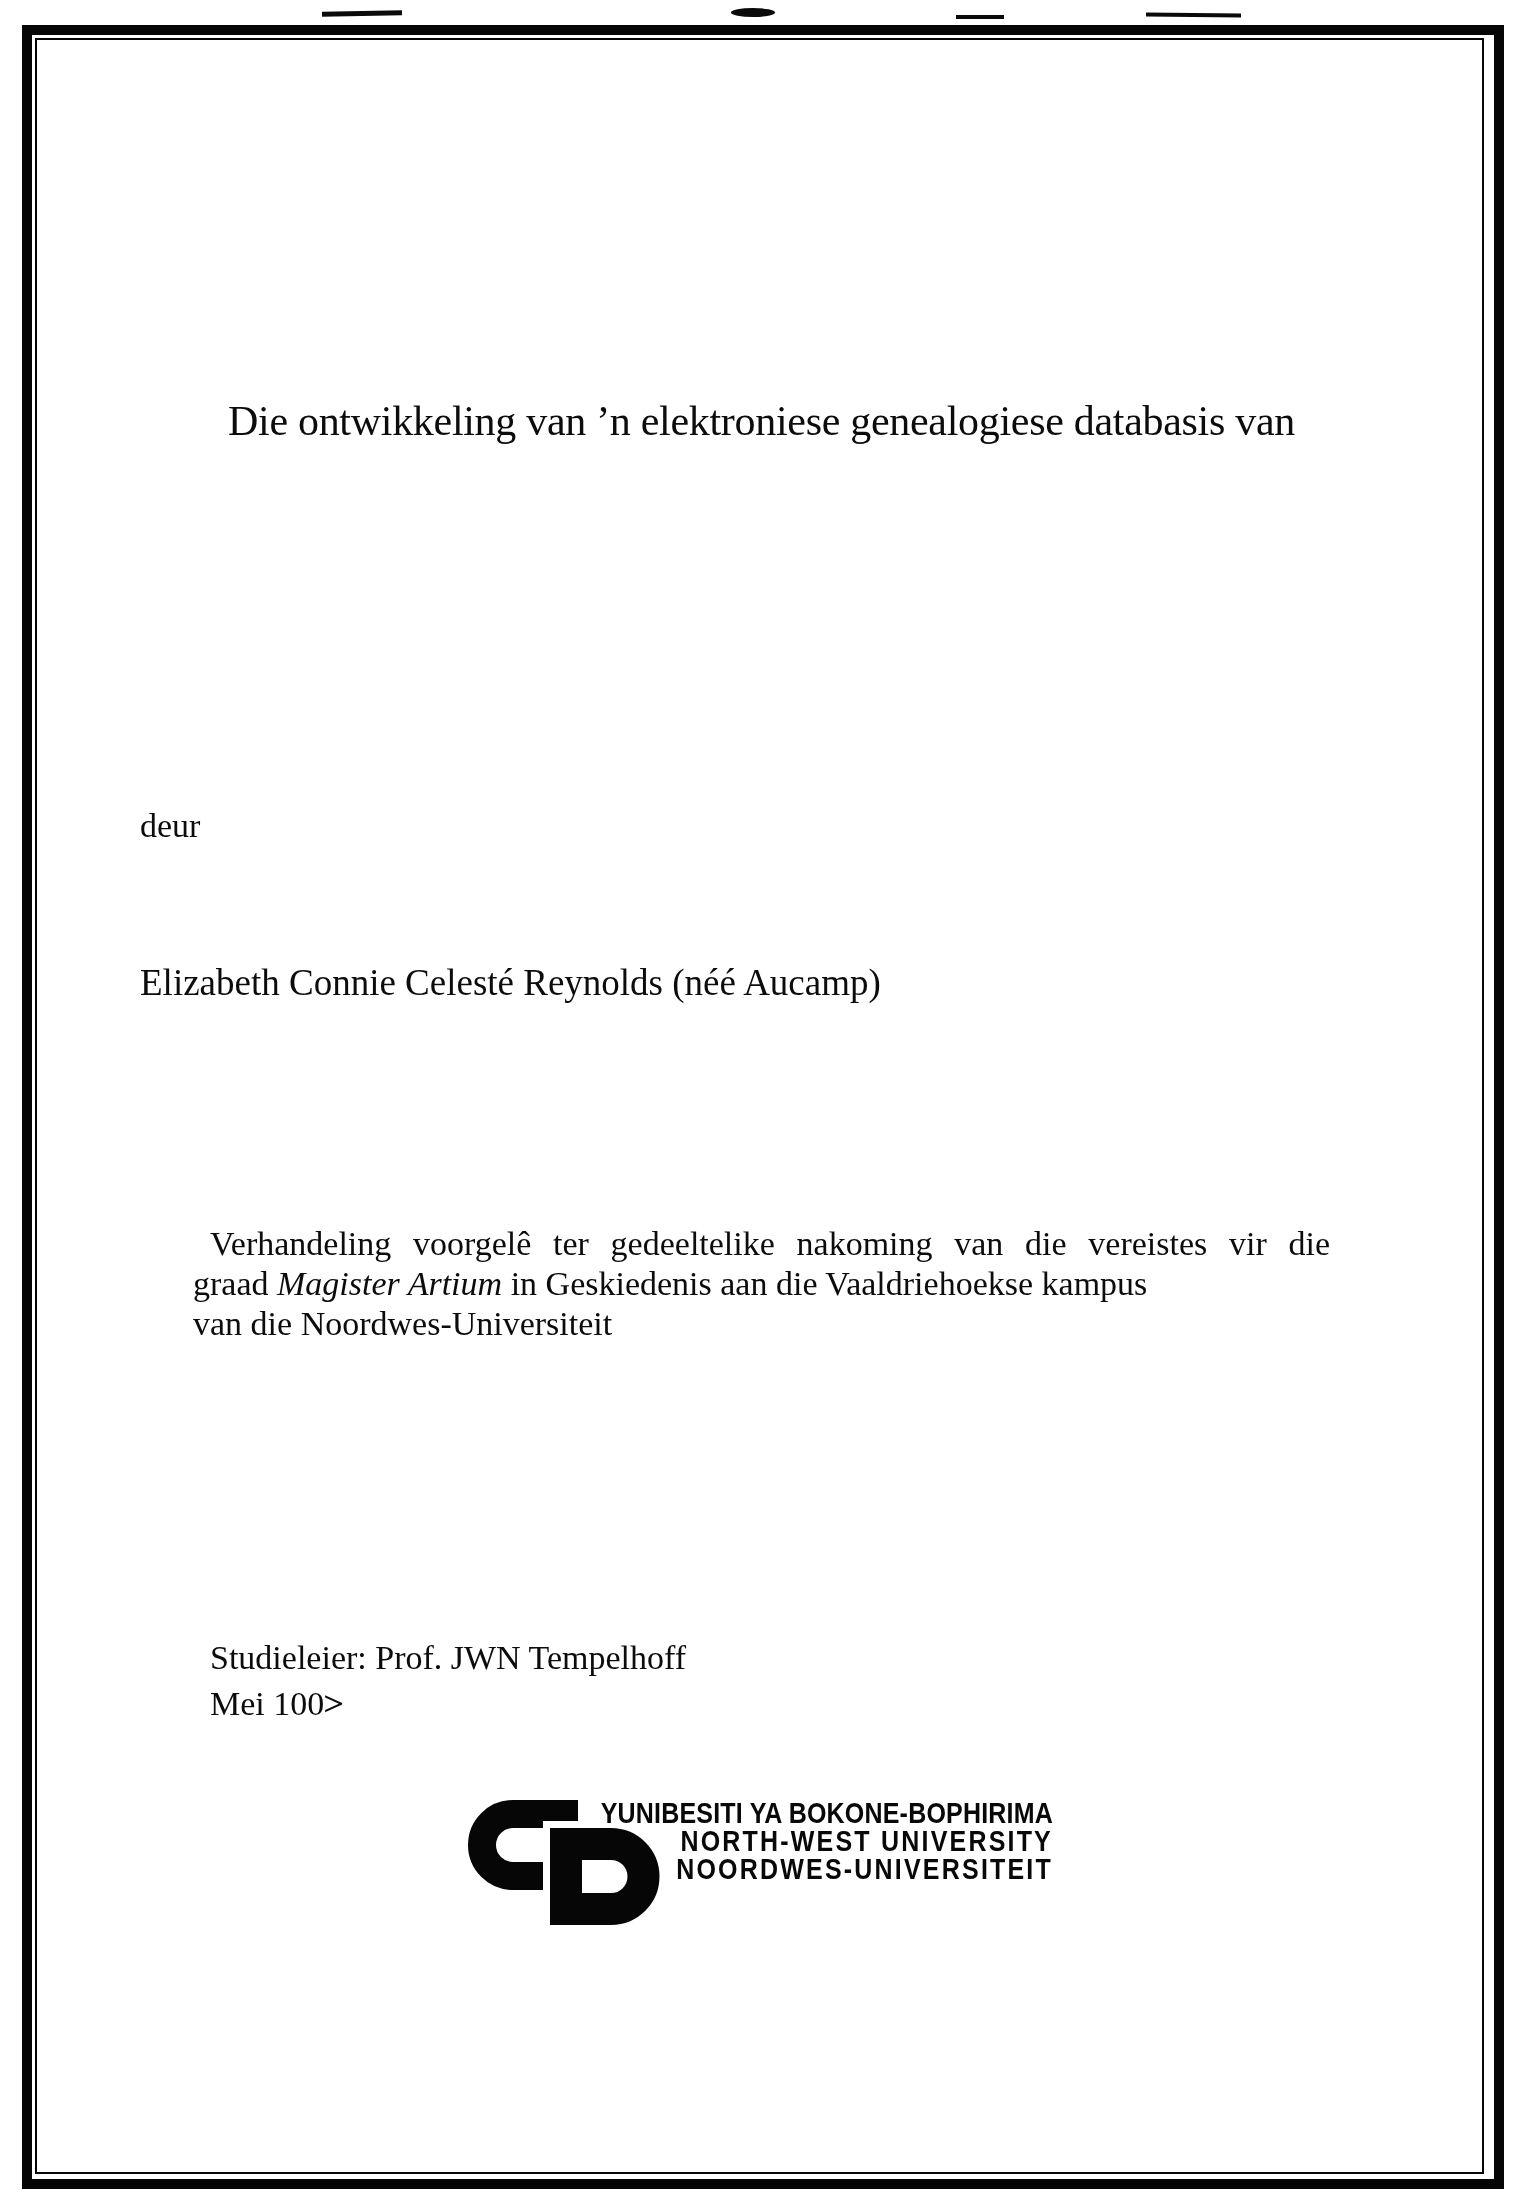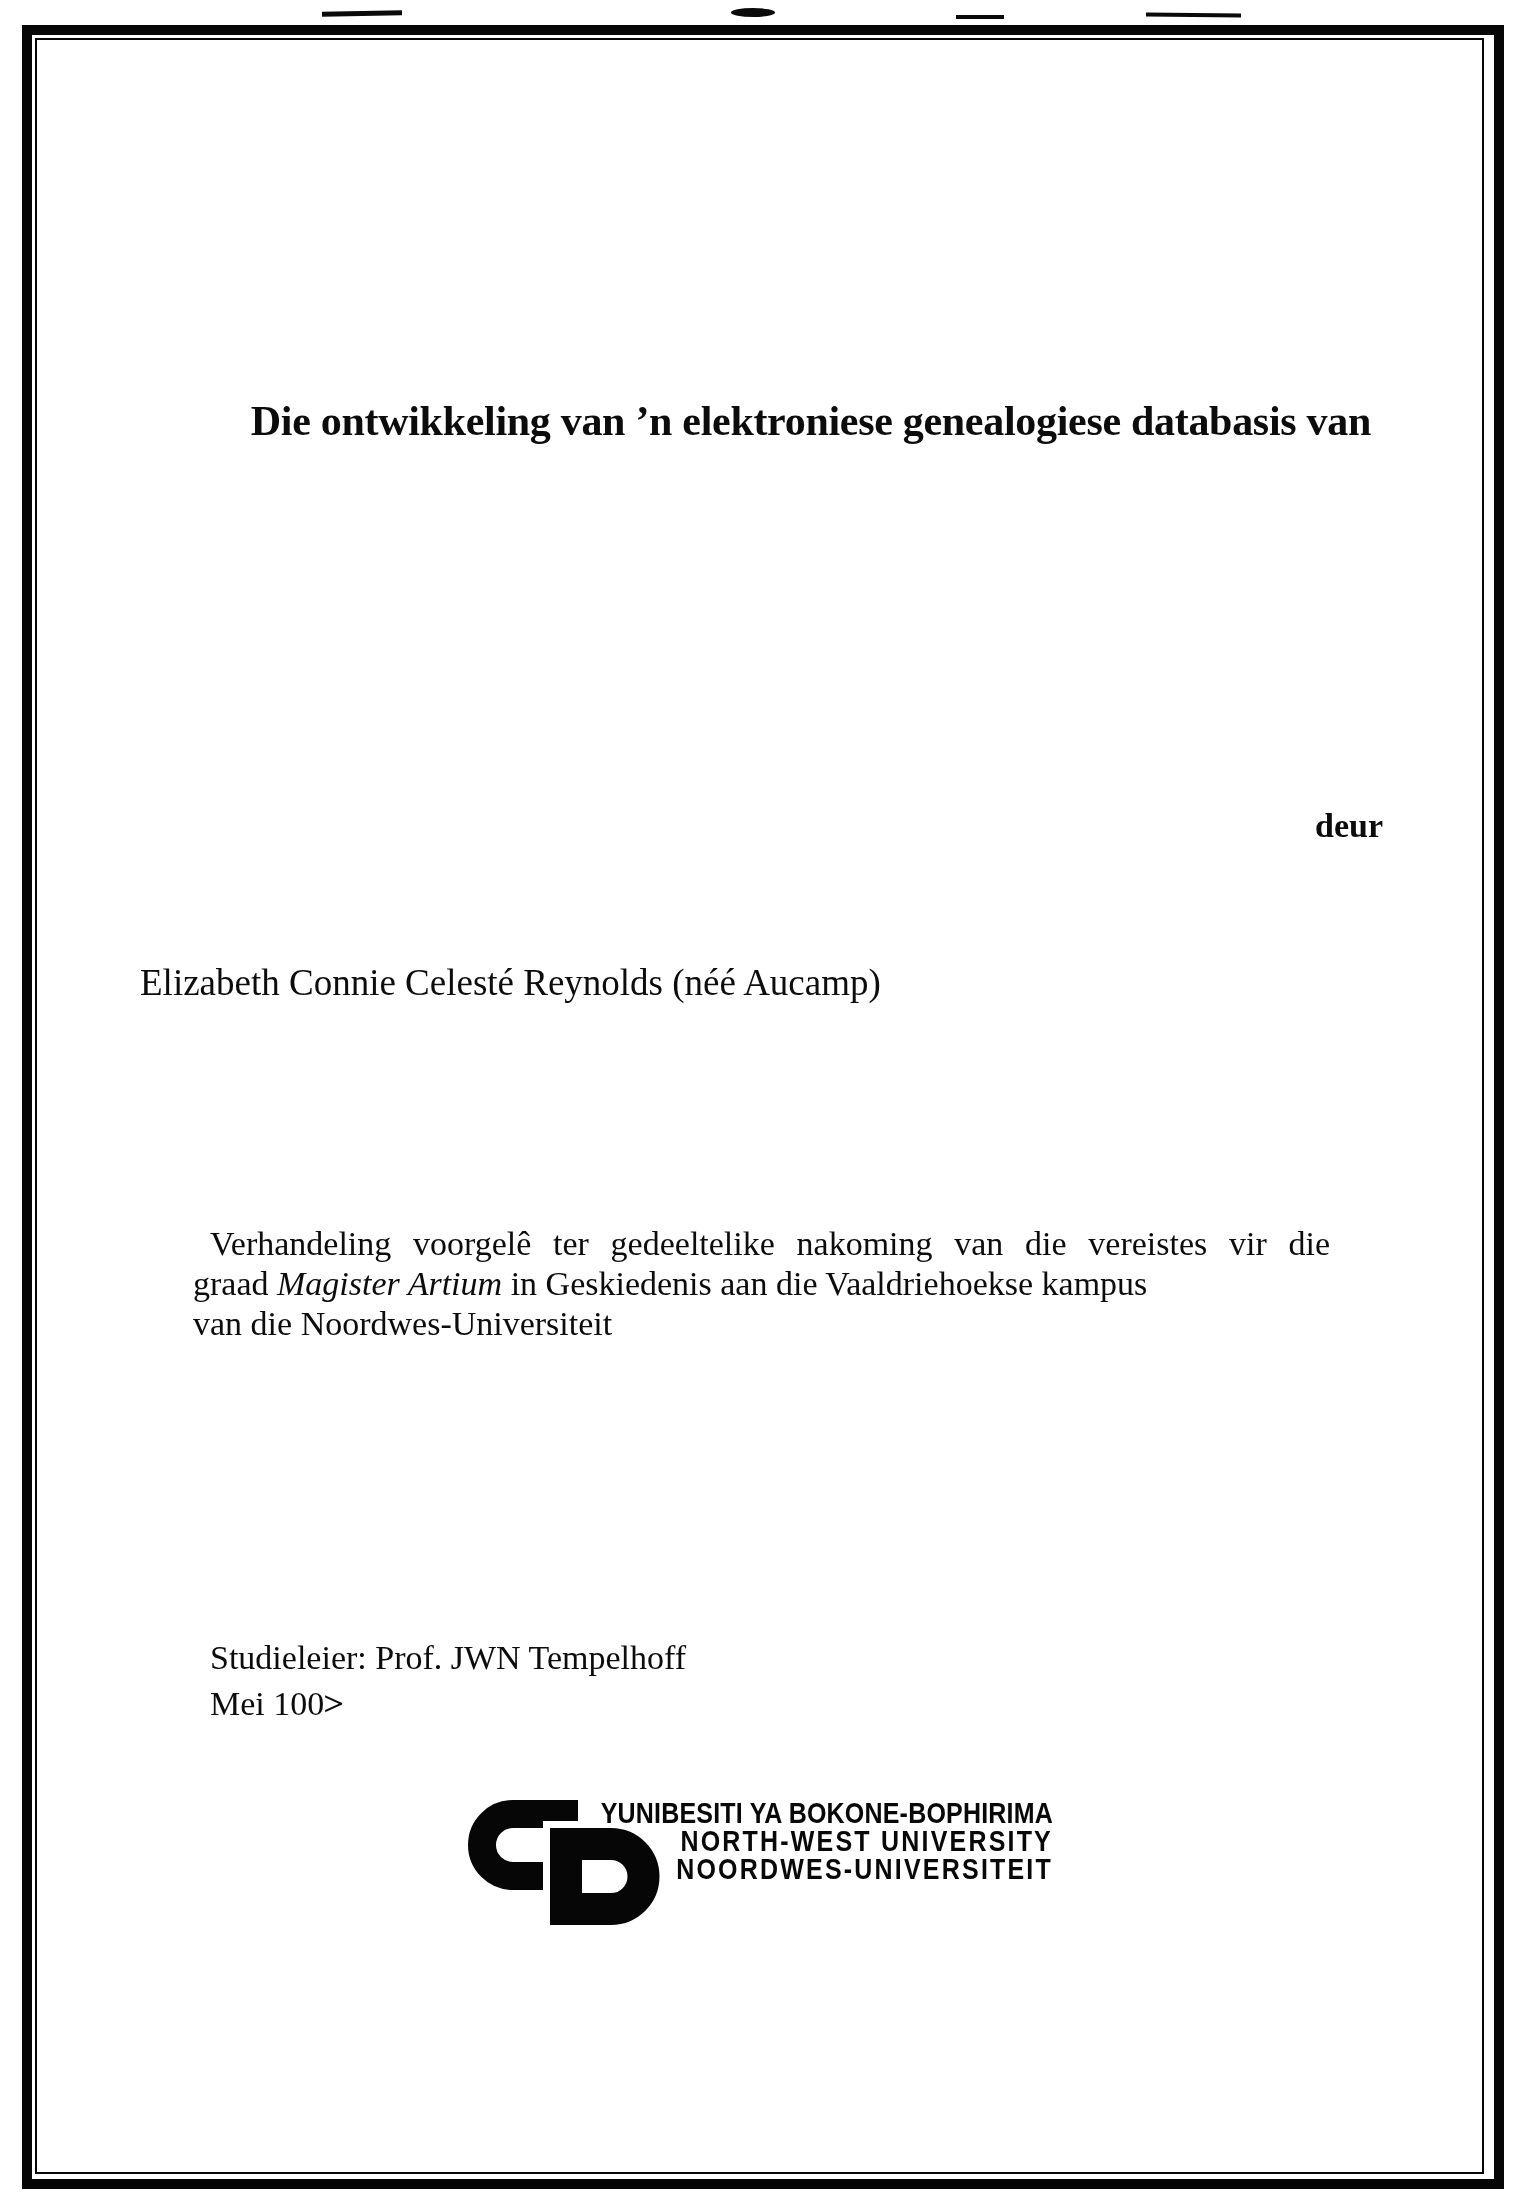--- a/index.html
+++ b/index.html
@@ -25,27 +25,27 @@
   }
 
   
   .artifact { background: #0a0a0a; position: absolute; }
   .a1 { left: 322px; top: 11px; width: 80px; height: 5px; transform: rotate(-1.2deg); }
   .a2 { left: 731px; top: 8px;  width: 44px; height: 9px; border-radius: 50%; }
   .a3 { left: 1146px; top: 13px; width: 95px; height: 4px; transform: rotate(0.6deg); }
   .a4 { left: 956px; top: 15px; width: 48px; height: 4px; }
 
   .title-block {
-    left: 128px; top: 382px; width: 1243px;
-    text-align: right; font-size: 42px; line-height: 78px;
-    letter-spacing: -0.3px; white-space: nowrap; font-weight: bold;
+    left: 140px; top: 382px; width: 1243px;
+    text-align: center; font-size: 42px; line-height: 78px;
+    letter-spacing: -0.3px; white-space: nowrap;
   }
   .byline {
     left: 140px; top: 806px; width: 1243px;
-    text-align: right; font-size: 34px; line-height: 40px; font-weight: bold;
+    text-align: left; font-size: 34px; line-height: 40px;
   }
   .author {
     left: 140px; top: 960px; width: 1243px;
     font-size: 37px; line-height: 46px;
   }
   .statement {
     left: 193px; top: 1224px; width: 1137px;
     font-size: 34px; line-height: 40px;
   }
   .line-justify { text-align: justify; text-align-last: justify; margin-left: 17px; }

